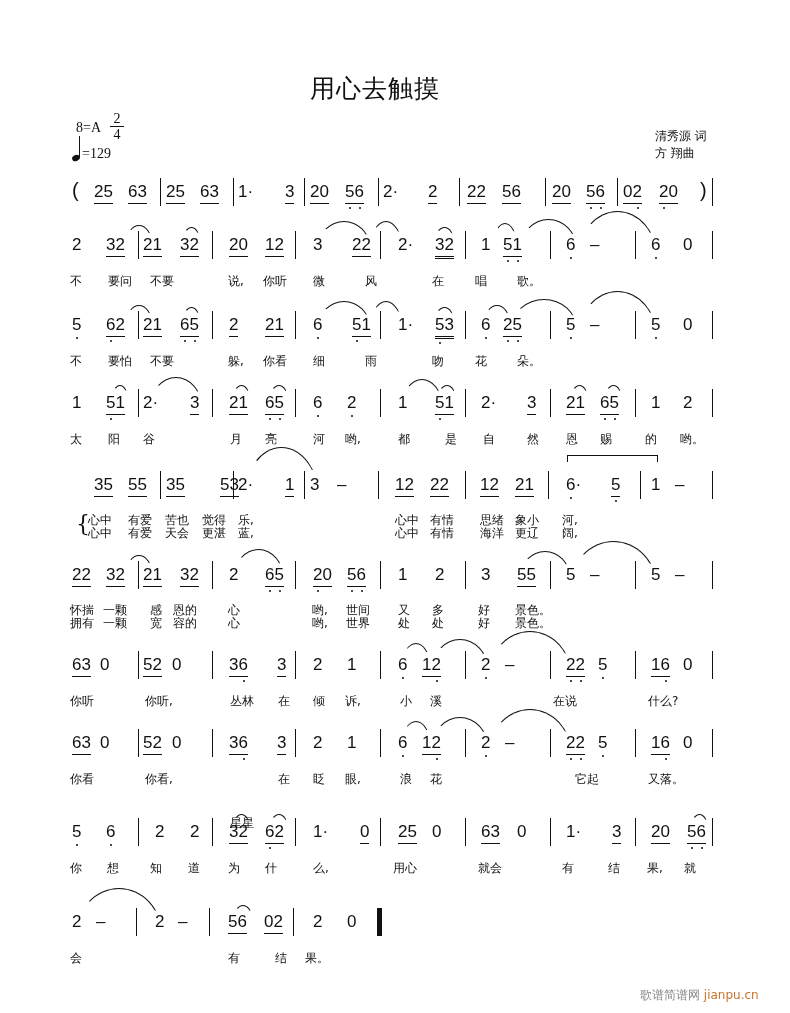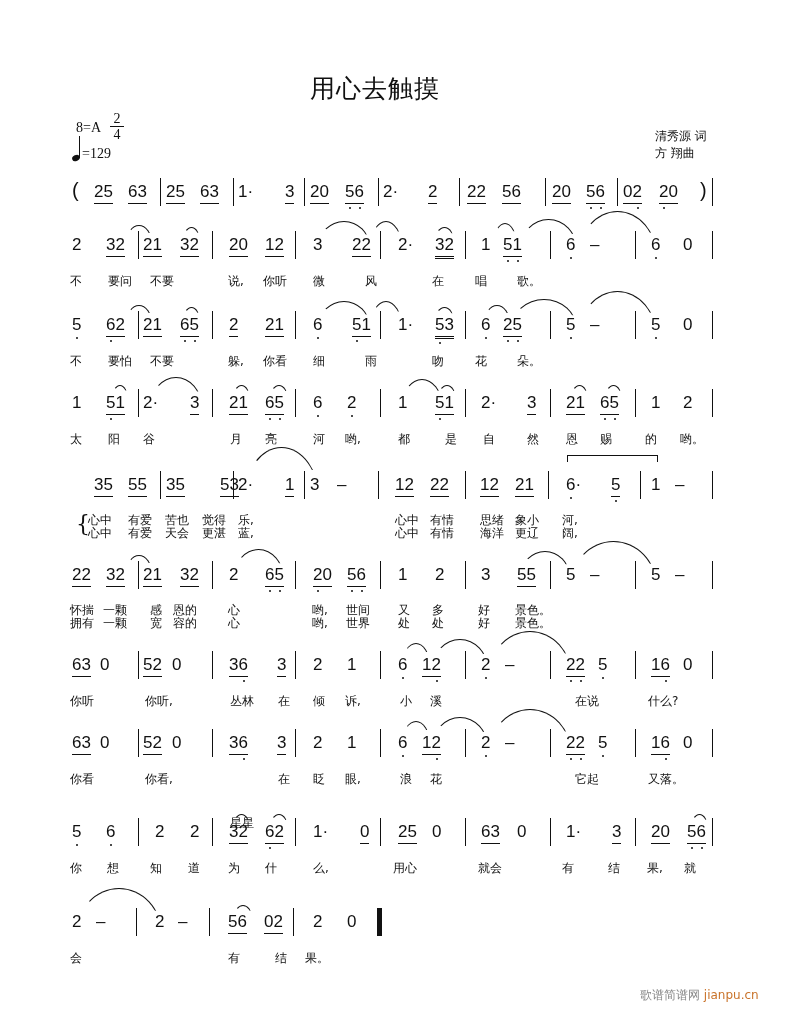--- a/index.html
+++ b/index.html
@@ -393,21 +393,21 @@
       <span class="slur" style="left: 432px; width: 54px; height: 28px; top: 639px;"></span>
       <span class="slur" style="left: 488px; width: 82px; height: 44px; top: 631px;"></span>
       <span class="lyr" style="left: 70px; top: 693px;">你听</span>
       <span class="lyr" style="left: 145px; top: 693px;">你听,</span>
       <span class="lyr" style="left: 230px; top: 693px;">丛林</span>
       <span class="lyr" style="left: 278px; top: 693px;">在</span>
       <span class="lyr" style="left: 313px; top: 693px;">倾</span>
       <span class="lyr" style="left: 345px; top: 693px;">诉,</span>
       <span class="lyr" style="left: 400px; top: 693px;">小</span>
       <span class="lyr" style="left: 430px; top: 693px;">溪</span>
-      <span class="lyr" style="left: 575px; top: 693px;">在说</span>
+      <span class="lyr" style="left: 553px; top: 693px;">在说</span>
       <span class="lyr" style="left: 648px; top: 693px;">什么?</span>
     </div>
     <div class="row" style="top: 0px;">
       <span class="tok u1" style="left: 72px; top: 733px;">63</span>
       <span class="tok" style="left: 100px; top: 733px;">0</span>
       <span class="tok u1" style="left: 143px; top: 733px;">52</span>
       <span class="tok" style="left: 172px; top: 733px;">0</span>
       <span class="tok u1" style="left: 229px; top: 733px;">36</span>
       <span class="dot" style="left: 243px; top: 758px;"></span>
       <span class="tok u1" style="left: 277px; top: 733px;">3</span>

